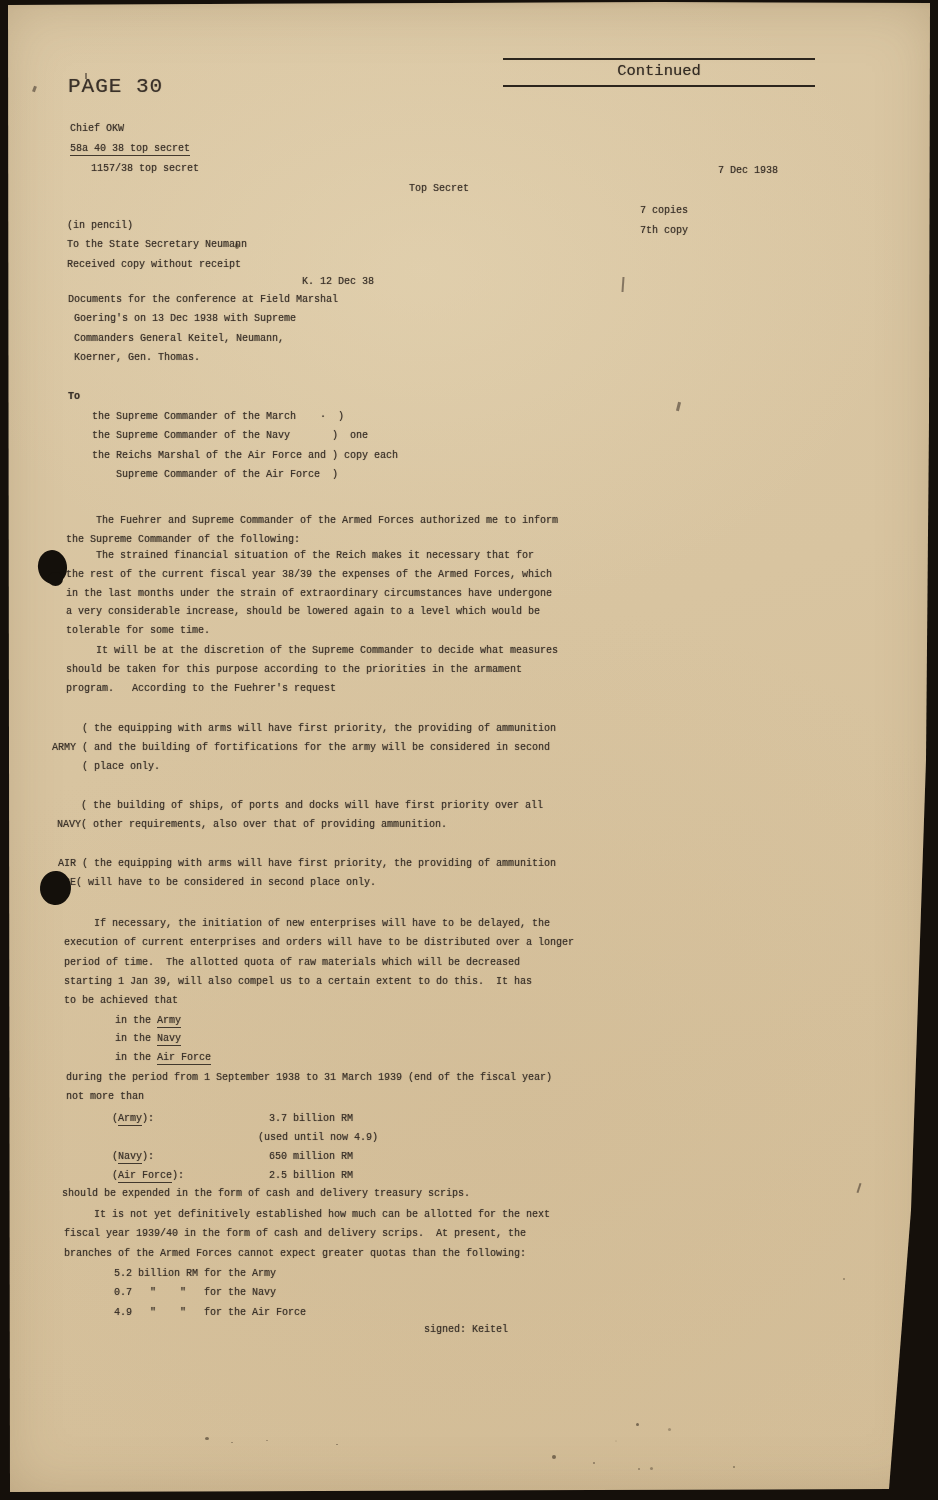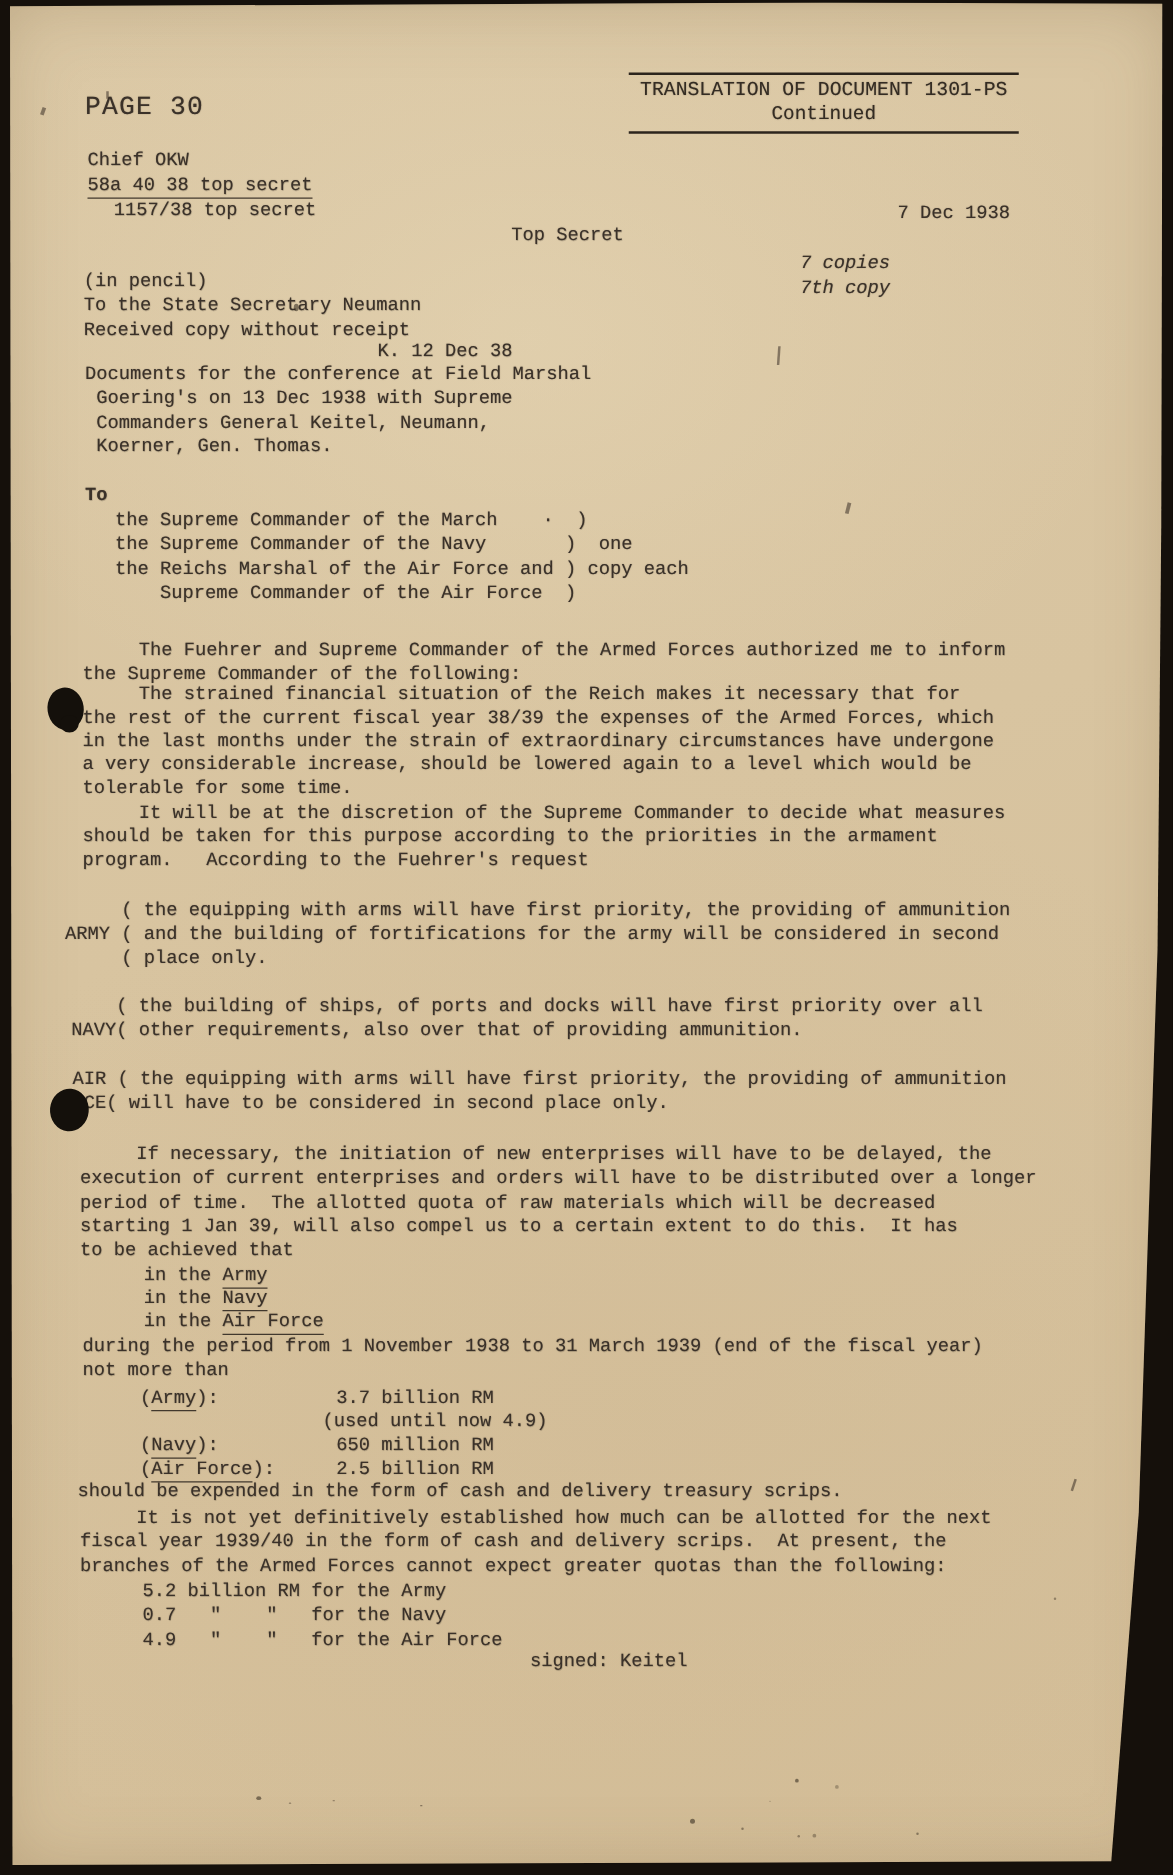--- a/index.html
+++ b/index.html
@@ -6,21 +6,21 @@
   body{background:#0c0907;width:938px;height:1500px;position:relative;overflow:hidden;
        font-family:"Liberation Mono","DejaVu Sans Mono",monospace;}
   #frame{position:absolute;inset:0;width:938px;height:1500px;background:#15100b;}
   #paper{position:absolute;inset:0;width:938px;height:1500px;
          background:
            radial-gradient(ellipse 700px 500px at 45% 18%, rgba(236,222,190,.35), rgba(0,0,0,0) 70%),
            radial-gradient(ellipse 800px 700px at 55% 75%, rgba(205,182,144,.30), rgba(0,0,0,0) 75%),
            linear-gradient(163deg,#dbc8a5 0%,#d8c4a0 45%,#d3bd97 100%);
          clip-path: polygon(8px 5px, 660px 2px, 930px 3px, 929px 420px, 926px 760px, 911px 1210px, 889px 1489px, 10px 1492px);
          box-shadow: inset 0 0 60px rgba(110,85,50,.28), inset 0 0 8px rgba(90,65,35,.25);}
-  .t{position:absolute;white-space:pre;color:#3a3129;font-size:15px;line-height:19.3px;
+  .t{position:absolute;white-space:pre;color:#3a3129;font-size:10px;line-height:19.3px;
      text-shadow:0 0 1px rgba(58,49,41,.45), .4px .4px 0 rgba(58,49,41,.18);}
   .big{font-size:21px;letter-spacing:1px;}
   .u{border-bottom:1.7px solid rgba(52,44,36,.92);padding-bottom:1px;}
   .hdrbox{position:absolute;left:503px;top:58px;width:312px;
           border-top:2.5px solid #2c251d;border-bottom:2.5px solid #2c251d;
           padding:2px 0 4px 0;text-align:center;color:#342c23;
           text-shadow:0 0 1px rgba(52,44,36,.55);}
   .hdrbox .l1{font-size:15.8px;line-height:20px;white-space:pre;}
   .hdrbox .l2{font-size:15.5px;line-height:19px;white-space:pre;}
   .hole{position:absolute;background:#14100b;border-radius:50%;}
@@ -30,31 +30,30 @@
 </style>
 </head>
 <body>
 
 <div id="frame"></div>
 <div id="paper"></div>
 
 <div class="t big" style="left:68px;top:77px;">PAGE 30</div>
 
 <div class="hdrbox">
-  <div class="l1">TRANSLATION OF DOCUMENT 1301-PS</div>
   <div class="l2">Continued</div>
 </div>
 
 <div class="t" style="left:70px;top:119px;">Chief OKW</div>
 <div class="t" style="left:70px;top:139px;"><span class="u">58a 40 38 top secret</span></div>
 <div class="t" style="left:70px;top:159px;margin-left:21px;">1157/38 top secret</div>
 
 <div class="t" style="left:718px;top:161px;">7 Dec 1938</div>
 <div class="t" style="left:409px;top:179px;">Top Secret</div>
-<div class="t" style="left:640px;top:201px;line-height:19.8px;font-style:italic;">7 copies
+<div class="t" style="left:640px;top:201px;line-height:19.8px;">7 copies
 7th copy</div>
 
 <div class="t" style="left:67px;top:216px;">(in pencil)
 To the State Secretary Neumann
 Received copy without receipt</div>
 <div class="t" style="left:302px;top:272px;">K. 12 Dec 38</div>
 
 <div class="t" style="left:68px;top:290px;">Documents for the conference at Field Marshal
  Goering's on 13 Dec 1938 with Supreme
  Commanders General Keitel, Neumann,
@@ -88,21 +87,21 @@
 <div class="t" style="left:64px;top:914px;line-height:19.3px;">     If necessary, the initiation of new enterprises will have to be delayed, the
 execution of current enterprises and orders will have to be distributed over a longer
 period of time.  The allotted quota of raw materials which will be decreased
 starting 1 Jan 39, will also compel us to a certain extent to do this.  It has
 to be achieved that</div>
 
 <div class="t" style="left:115px;top:1011px;"><span>in the </span><span class="u">Army</span></div>
 <div class="t" style="left:115px;top:1029px;"><span>in the </span><span class="u">Navy</span></div>
 <div class="t" style="left:115px;top:1048px;"><span>in the </span><span class="u">Air Force</span></div>
 
-<div class="t" style="left:66px;top:1068px;line-height:19.3px;">during the period from 1 November 1938 to 31 March 1939 (end of the fiscal year)
+<div class="t" style="left:66px;top:1068px;line-height:19.3px;">during the period from 1 September 1938 to 31 March 1939 (end of the fiscal year)
 not more than</div>
 
 <div class="t" style="left:112px;top:1109px;"><span>(</span><span class="u">Army</span><span>):</span><span class="val">3.7 billion RM</span></div>
 <div class="t" style="left:258px;top:1128px;">(used until now 4.9)</div>
 <div class="t" style="left:112px;top:1147px;"><span>(</span><span class="u">Navy</span><span>):</span><span class="val">650 million RM</span></div>
 <div class="t" style="left:112px;top:1166px;"><span>(</span><span class="u">Air Force</span><span>):</span><span class="val">2.5 billion RM</span></div>
 
 <div class="t" style="left:62px;top:1184px;">should be expended in the form of cash and delivery treasury scrips.</div>
 <div class="t" style="left:64px;top:1205px;line-height:19.3px;">     It is not yet definitively established how much can be allotted for the next
 fiscal year 1939/40 in the form of cash and delivery scrips.  At present, the

